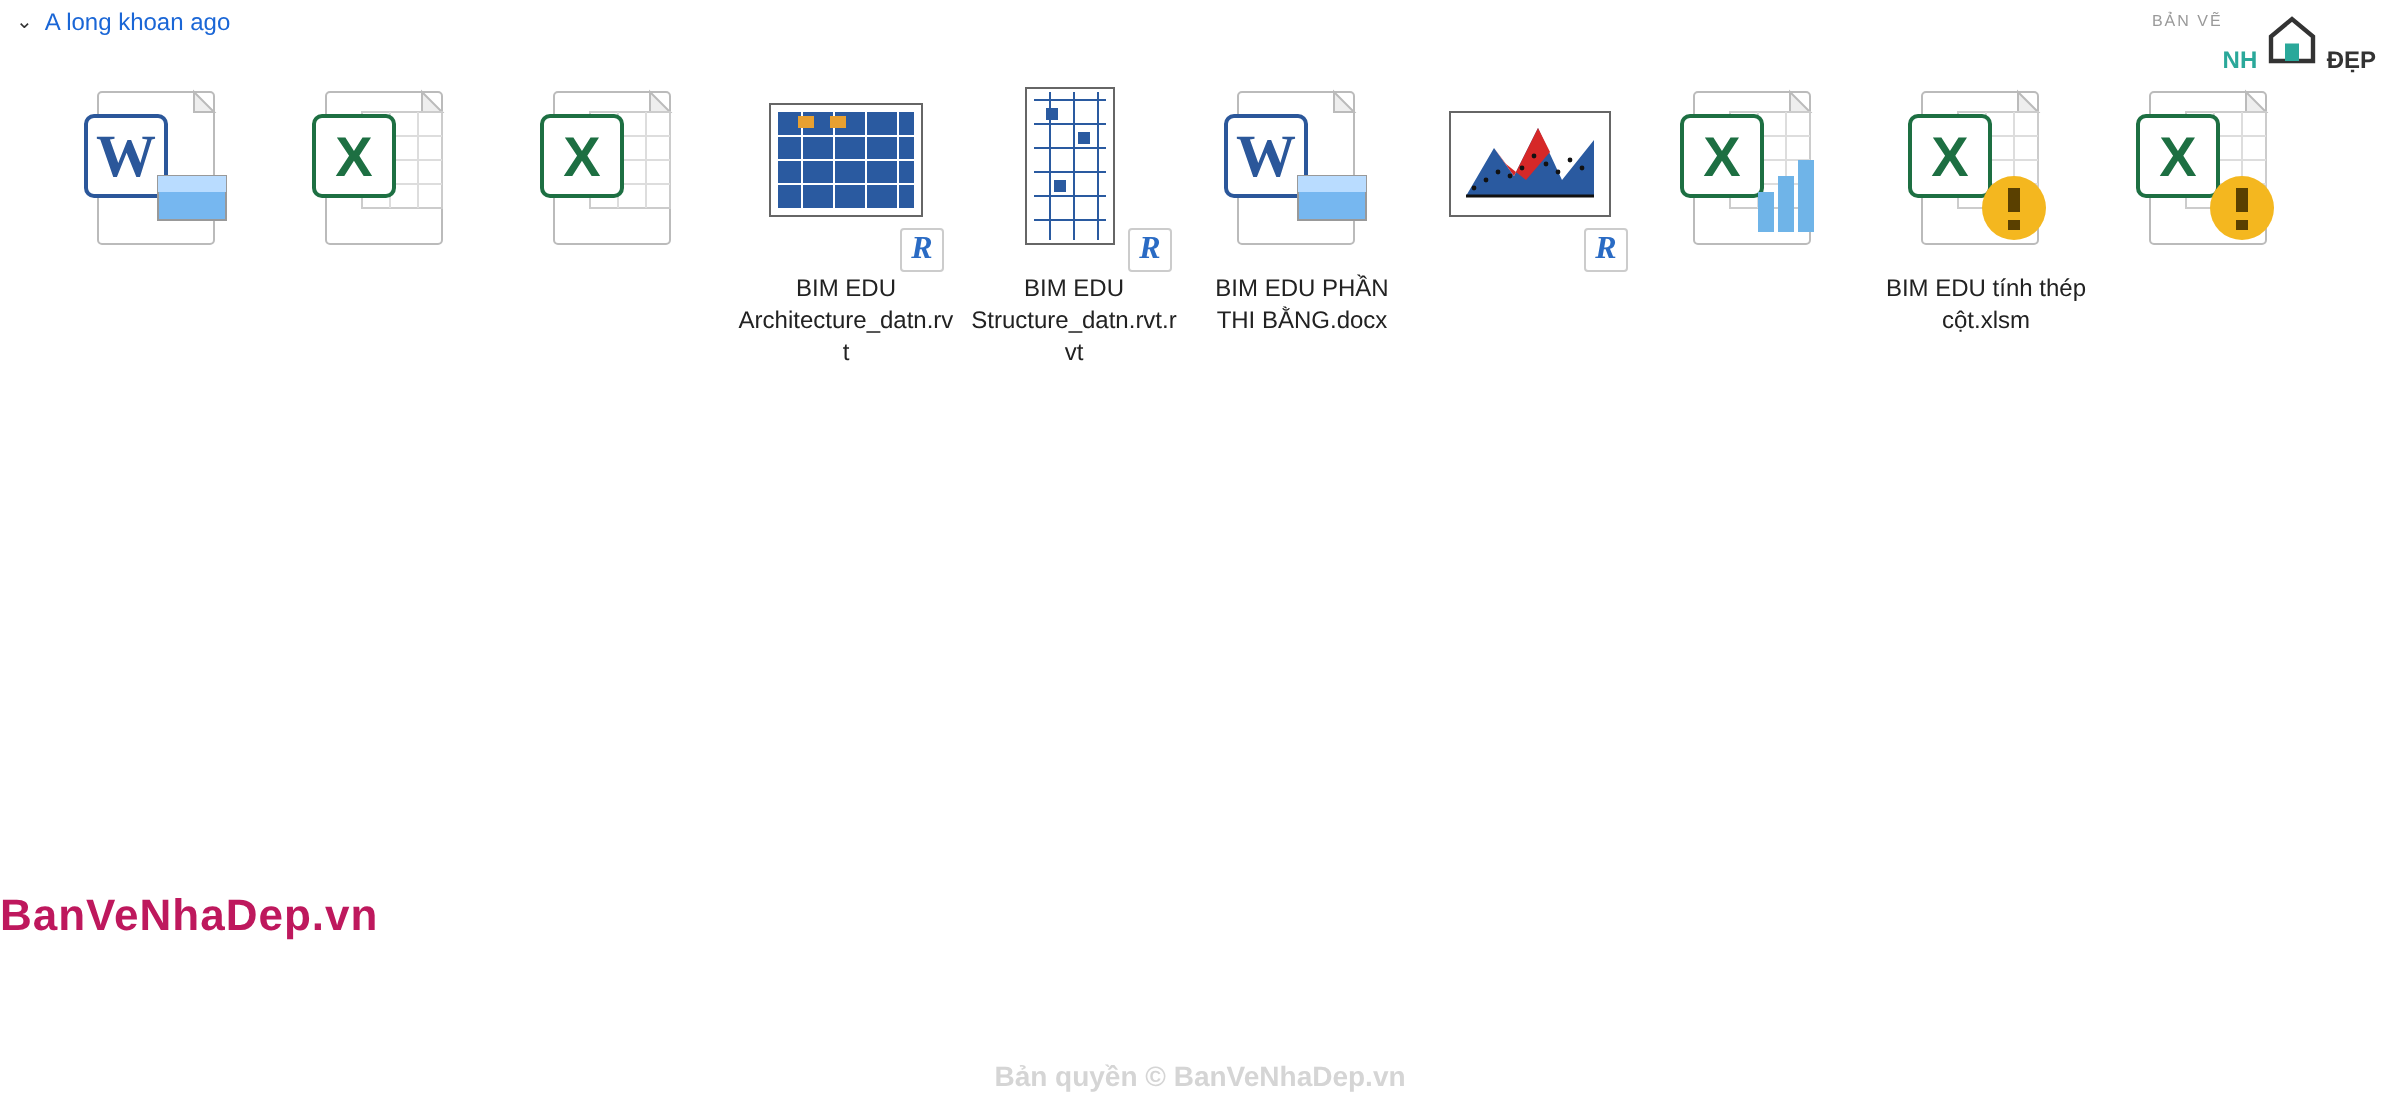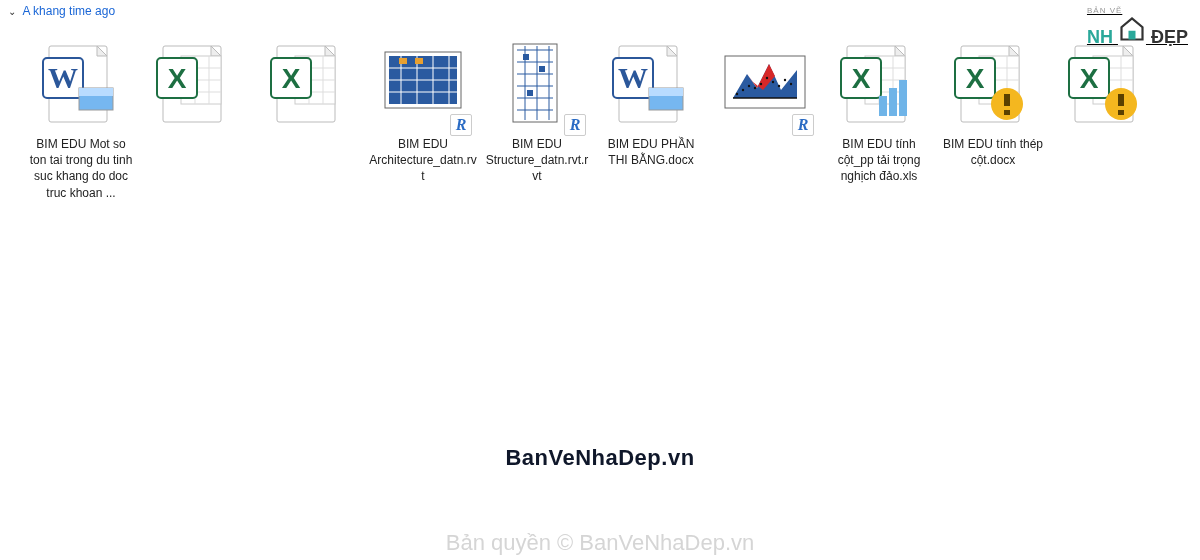--- a/index.html
+++ b/index.html
@@ -52,55 +52,53 @@
   font-size: 12px;
   color: #222;
   line-height: 1.35;
   word-wrap: break-word;
   max-width: 108px;
 }
 .watermark1 {
   position: absolute;
   top: 445px;
   left: 0; right: 0;
-  text-align: center;
   font-size: 22px;
   font-weight: 600;
-  color: #0f172a;
+  color: #be185d;
   letter-spacing: 0.5px;
 }
 .watermark2 {
   position: absolute;
   top: 530px;
   left: 0; right: 0;
   text-align: center;
-  font-size: 22px;
-  font-weight: 400;
+  font-size: 14px;
+  font-weight: 700;
   color: #d5d5d5;
 }
 .logo {
   position: absolute;
   top: 6px;
   right: 10px;
   display: flex;
   align-items: flex-end;
 }
 .logo-text-left {
   display: flex;
-  flex-direction: column;
+  flex-direction: row;
   margin-right: 2px;
-  text-decoration: underline;
 }
 .logo-small {
   font-size: 8px;
   color: #999;
   letter-spacing: 1px;
 }
 .logo-big {
-  font-size: 18px;
+  font-size: 12px;
   font-weight: 700;
   color: #2aa89a;
   line-height: 1;
 }
 .logo-big .dark { color: #333; }
 .logo-house {
   width: 28px; height: 28px;
   display: inline-block;
 }
 .revit-badge {
@@ -120,31 +118,30 @@
   display: flex;
   align-items: center;
   justify-content: center;
 }
 </style>
 </head>
 <body>
 
 <div class="group-header">
   <span class="chev">⌄</span>
-  <span>A khang time ago</span>
+  <span>A long khoan ago</span>
 </div>
 
 <div class="files-area" id="files-area">
     <div class="file-item">
       <div class="thumb">
         <svg width="84" height="88" viewBox="0 0 84 88">
           <use href="#word-icon"></use>
         </svg>
       </div>
-      <div class="fname">BIM EDU Mot so ton tai trong du tinh suc khang do doc truc khoan ...</div>
     </div>
     <div class="file-item">
       <div class="thumb">
         <svg width="84" height="88" viewBox="0 0 84 88">
           <use href="#excel-icon"></use>
         </svg>
       </div>
     </div>
     <div class="file-item">
       <div class="thumb">
@@ -186,29 +183,28 @@
         </svg>
         <div class="revit-badge">R</div>
       </div>
     </div>
     <div class="file-item">
       <div class="thumb">
         <svg width="84" height="88" viewBox="0 0 84 88">
           <use href="#excel-bars-icon"></use>
         </svg>
       </div>
-      <div class="fname">BIM EDU tính cột_pp tải trọng nghịch đảo.xls</div>
     </div>
     <div class="file-item">
       <div class="thumb">
         <svg width="84" height="88" viewBox="0 0 84 88">
           <use href="#excel-warn-icon"></use>
         </svg>
       </div>
-      <div class="fname">BIM EDU tính thép cột.docx</div>
+      <div class="fname">BIM EDU tính thép cột.xlsm</div>
     </div>
     <div class="file-item">
       <div class="thumb">
         <svg width="84" height="88" viewBox="0 0 84 88">
           <use href="#excel-warn-icon"></use>
         </svg>
       </div>
     </div>
   </div>
 

